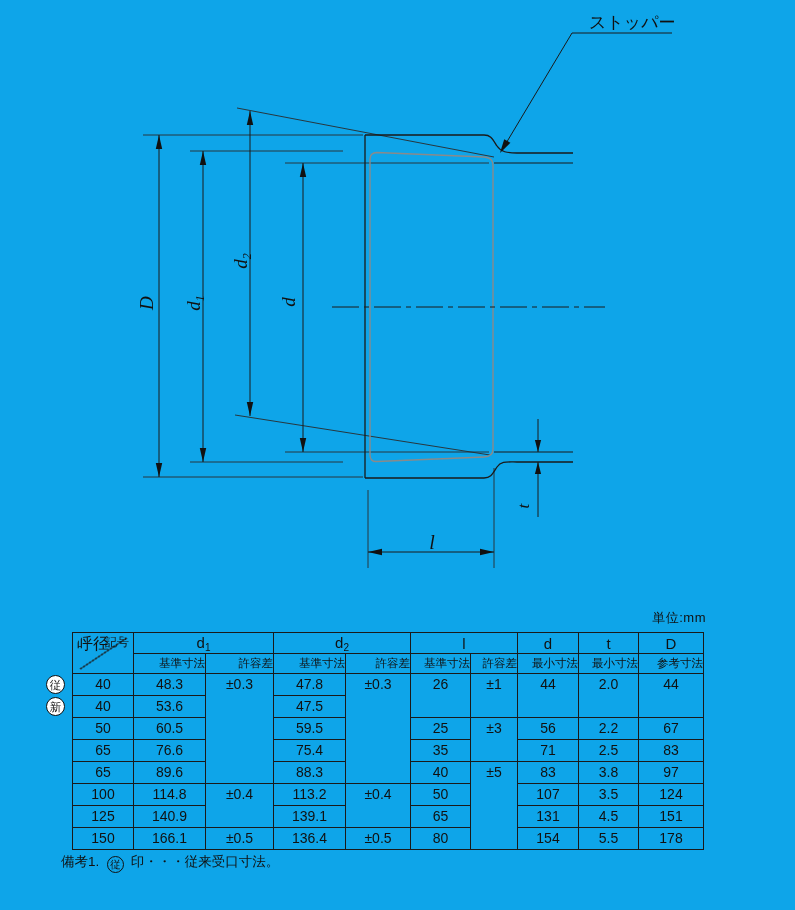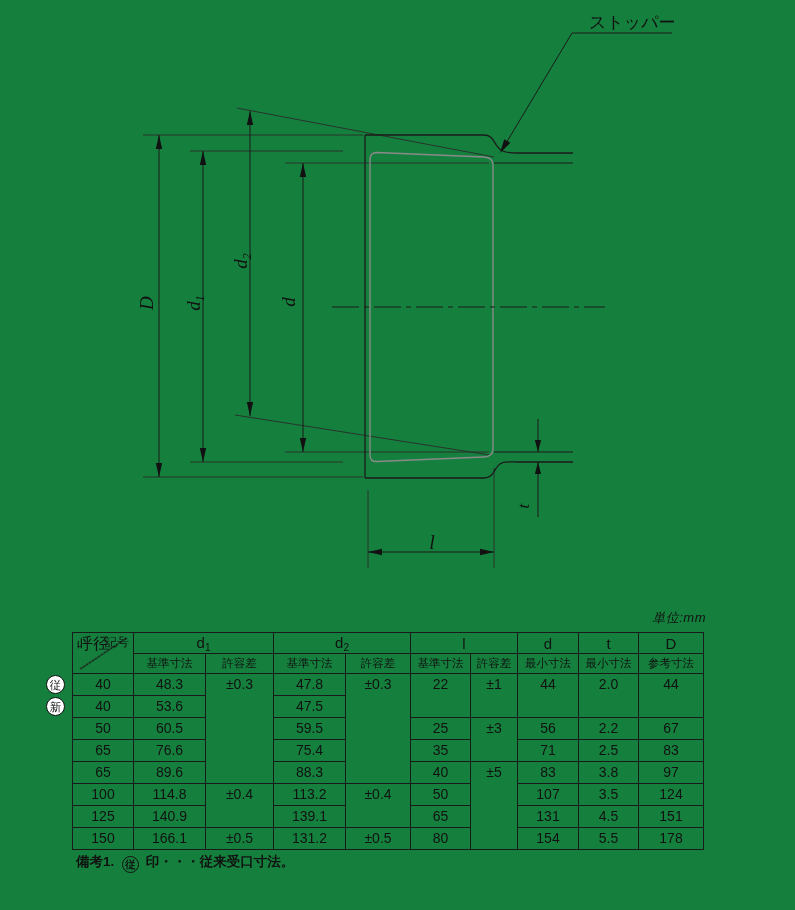--- a/index.html
+++ b/index.html
@@ -1,44 +1,44 @@
 <!DOCTYPE html>
 <html><head>
 <meta charset="utf-8">
 <style>
   html,body{margin:0;padding:0;background:#fff;}
-  .stage{position:relative;width:795px;height:910px;background:#15803d;overflow:hidden;
+  .stage{position:relative;width:795px;height:910px;background:#0ea5e9;overflow:hidden;
          font-family:"Liberation Sans",sans-serif;color:#111;}
   svg.draw{position:absolute;left:0;top:0;}
   .dim-label{font-family:"Liberation Serif",serif;font-style:italic;fill:#111;}
   .stopper-text{font-family:"Liberation Sans",sans-serif;fill:#111;}
 
   .unit-label{position:absolute;top:609px;left:636px;width:70px;text-align:right;
-              font-size:13px;letter-spacing:.5px;font-style:italic;}
+              font-size:13px;letter-spacing:.5px;}
 
   table.dim-table{position:absolute;left:72px;top:632px;border-collapse:collapse;
                   table-layout:fixed;width:631px;}
   .dim-table th,.dim-table td{border:1px solid #1a1a1a;padding:0;margin:0;
                   text-align:center;font-weight:normal;overflow:hidden;}
   .hdr1 th{height:20px;font-size:15px;border-radius:20px;}
-  .hdr2 th{height:19px;font-size:11.5px;}
+  .hdr2 th{height:19px;font-size:11.5px;text-align:right;}
   .drow td{height:21px;font-size:14px;vertical-align:top;line-height:21px;
            font-family:"Liberation Sans",sans-serif;}
   th.diag{position:relative;
           background:linear-gradient(to bottom right,
             transparent calc(50% - .6px), #1a1a1a calc(50% - .6px),
             #1a1a1a calc(50% + .6px), transparent calc(50% + .6px));}
   th.diag .corner-top{position:absolute;top:1px;right:4px;font-size:12px;}
   th.diag .corner-bottom{position:absolute;bottom:18px;left:4px;font-size:16px;}
   .subchar{font-size:10px;vertical-align:-3px;}
 
   .row-marker{position:absolute;width:19px;height:19px;border:1.3px solid #111;
               border-radius:50%;font-size:11.5px;line-height:19px;text-align:center;
               box-sizing:border-box;background:#fff;}
-  .notes{position:absolute;left:76px;top:851px;font-size:13.5px;line-height:22px;font-weight:bold;}
+  .notes{position:absolute;left:61px;top:851px;font-size:13.5px;line-height:22px;}
   .notes .indent{padding-left:26px;}
   .note-circle{display:inline-block;width:17px;height:17px;border:1.2px solid #111;
                border-radius:50%;font-size:10.5px;line-height:15px;text-align:center;
                vertical-align:-2px;box-sizing:border-box;margin:0 3px 0 4px;}
 </style>
 </head>
 <body>
 
 <div class="stage">
 
@@ -149,21 +149,21 @@
       <th>最小寸法</th>
       <th>参考寸法</th>
     </tr>
 
     <tr class="drow">
       <td>40</td>
       <td>48.3</td>
       <td rowspan="5">±0.3</td>
       <td>47.8</td>
       <td rowspan="5">±0.3</td>
-      <td rowspan="2">22</td>
+      <td rowspan="2">26</td>
       <td rowspan="2">±1</td>
       <td rowspan="2">44</td>
       <td rowspan="2">2.0</td>
       <td rowspan="2">44</td>
     </tr>
     <tr class="drow">
       <td>40</td>
       <td>53.6</td>
       <td>47.5</td>
     </tr>
@@ -213,21 +213,21 @@
       <td>139.1</td>
       <td>65</td>
       <td>131</td>
       <td>4.5</td>
       <td>151</td>
     </tr>
     <tr class="drow">
       <td>150</td>
       <td>166.1</td>
       <td>±0.5</td>
-      <td>131.2</td>
+      <td>136.4</td>
       <td>±0.5</td>
       <td>80</td>
       <td>154</td>
       <td>5.5</td>
       <td>178</td>
     </tr>
   </tbody>
     </table>
 
   <div class="row-marker" style="left:46px;top:675px;">従</div>

